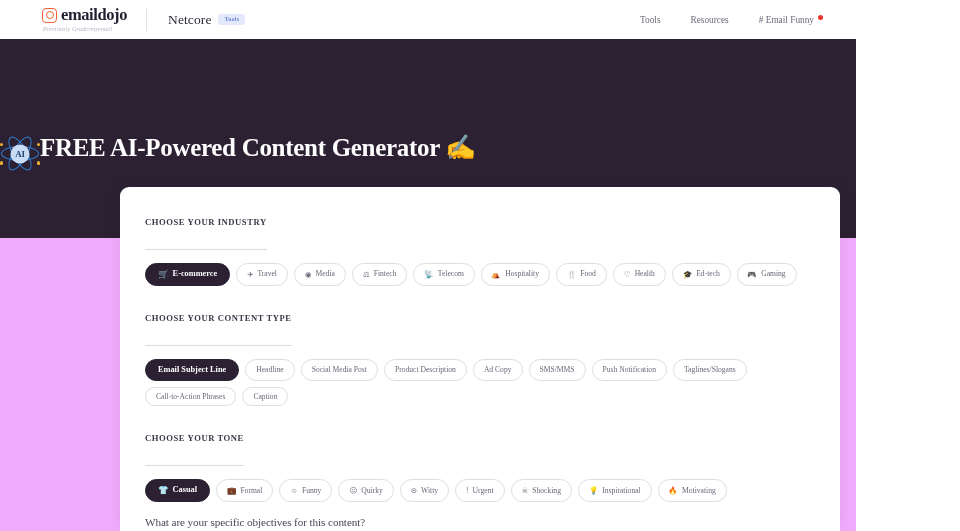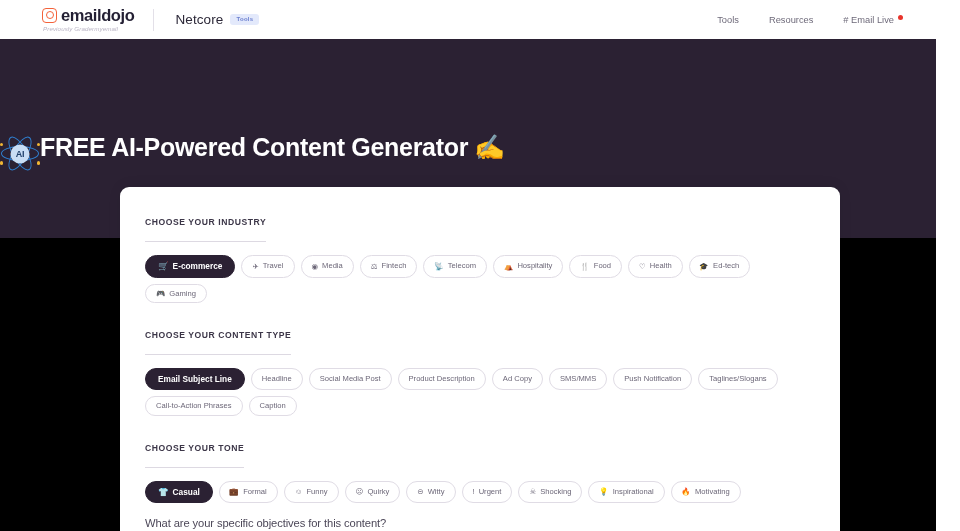--- a/index.html
+++ b/index.html
@@ -2,21 +2,21 @@
 <html><head>
 <meta charset="utf-8">
 <style>
   * { box-sizing: border-box; margin: 0; padding: 0; }
   html, body {
     width: 960px; height: 531px;
     background: #ffffff;
     font-family: "Liberation Sans", sans-serif;
     overflow: hidden;
   }
-  .page { position: relative; width: 936px; height: 531px; background:#000000; }
+  .page { position: relative; width: 856px; height: 531px; background:#f0abfc;font-family:Liberation Serif, serif; }
 
   
   .topbar {
     height: 39px; width: 100%;
     background: #ffffff;
     display: flex; align-items: center;
     padding: 0 33px 0 42px;
   }
   .brand { display: flex; align-items: center; gap: 10px; }
   .logo-block { display: flex; flex-direction: column; justify-content: center; }
@@ -93,21 +93,21 @@
   
   .card {
     position:absolute; left:120px; top:187px; width:720px;
     min-height: 344px;
     background:#ffffff; border-radius:9px 9px 0 0;
     box-shadow: 0 -1px 14px rgba(0,0,0,.07);
     padding: 24px 25px 0 25px;
   }
   .section-label {
     font-size: 8.6px; font-weight: 700; color:#3c3648;
-    letter-spacing: .55px; padding-bottom: 14px;
+    letter-spacing: .55px; padding-bottom: 22px;
     display:inline-block; border-bottom: 1.5px solid #ddd9e2;
   }
   .chips { display:flex; flex-wrap:wrap; gap:6px; margin-top:13px; }
   .chip {
     display:inline-flex; align-items:center; gap:4px;
     border: 1px solid #e0dce5; border-radius: 13px;
     background:#fff; color:#6c6778;
     font-size: 7.6px; padding: 5px 10px; white-space:nowrap;
     line-height: 1;
   }
@@ -150,21 +150,21 @@
         </div>
         <div class="logo-sub">Previously Gradermyemail</div>
       </div>
       <span class="divider-v"></span>
       <span class="netcore"><span>Netcore</span><span class="badge-pill">Tools</span></span>
     </div>
 
     <div class="nav-right">
       <span class="nav-link">Tools</span>
       <span class="nav-link">Resources</span>
-      <span class="nav-link"><span># Email Live</span><span class="live-dot"></span></span>
+      <span class="nav-link"><span># Email Funny</span><span class="live-dot"></span></span>
     </div>
   </div>
 
   <div class="hero">
     <div class="ai-orb">
       <div class="ring r1"></div>
       <div class="ring r2"></div>
       <div class="ring r3"></div>
       <div class="orb-dot" style="left:0px;  top:9px;"></div>
       <div class="orb-dot" style="right:0px; top:9px;"></div>

